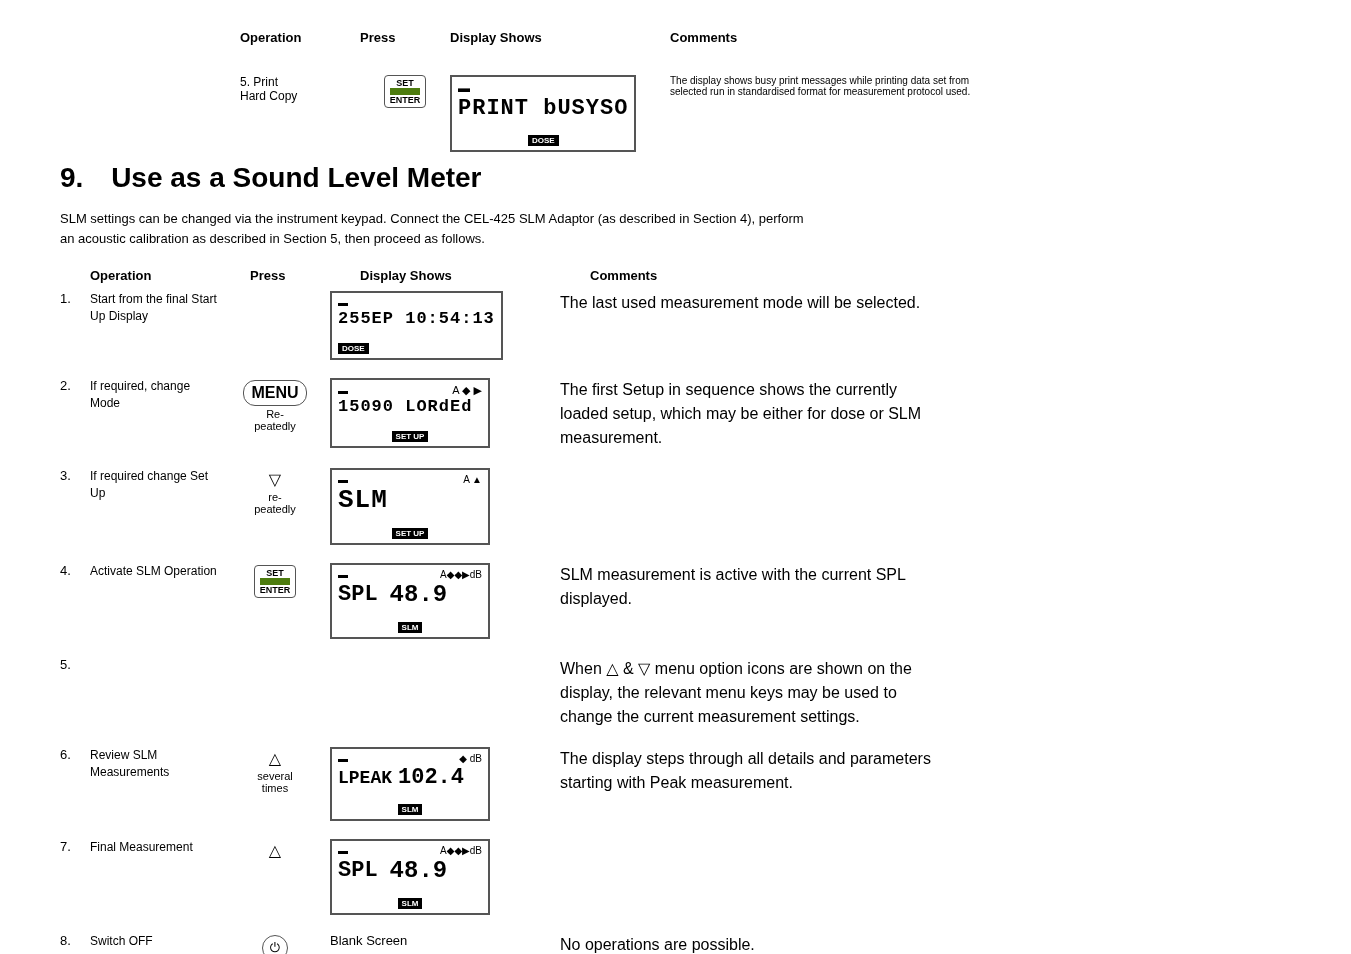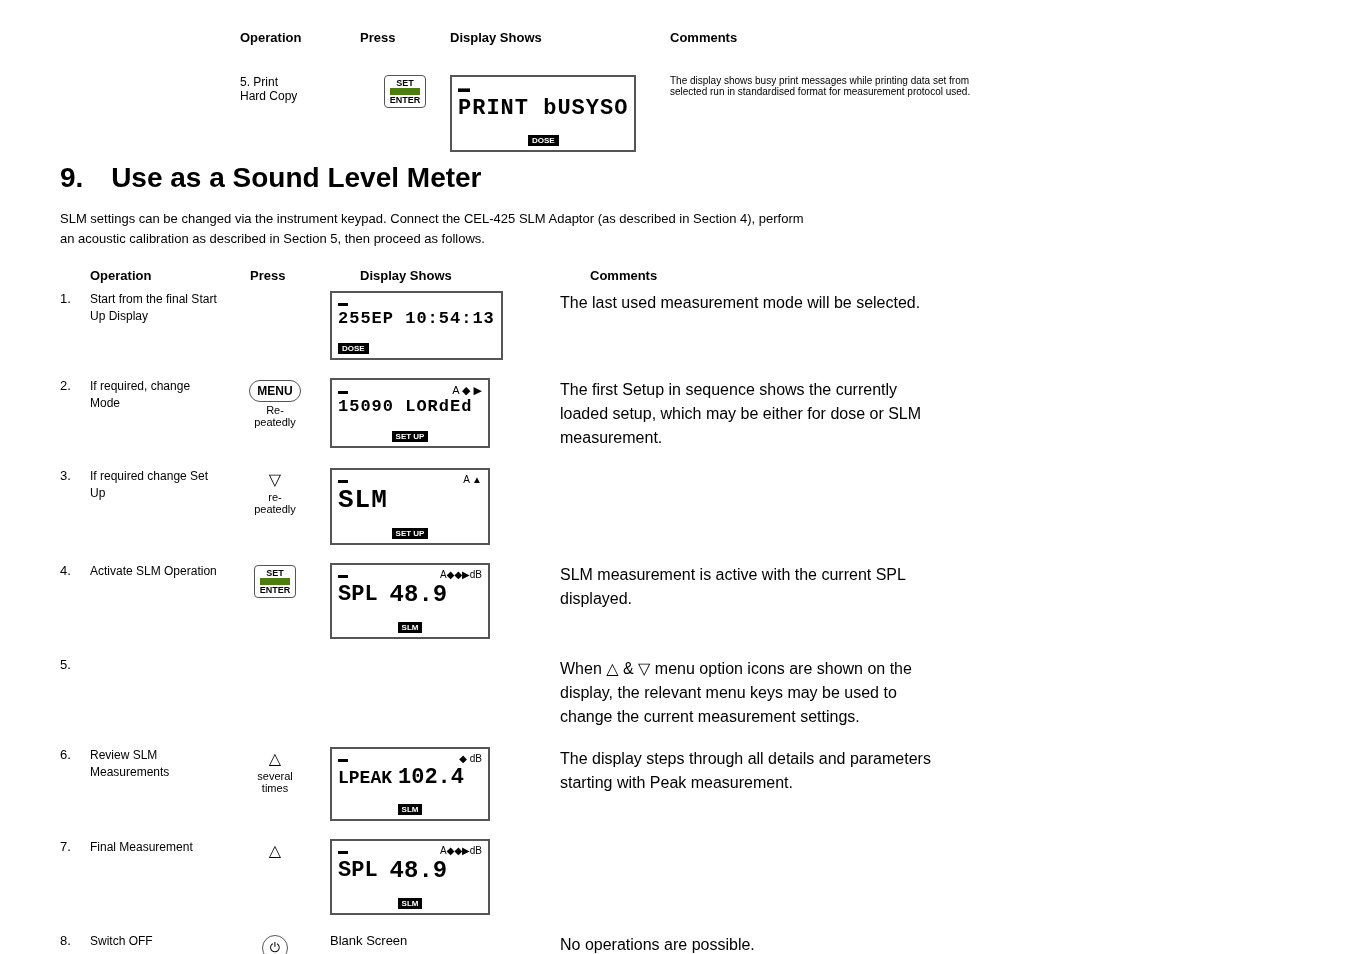--- a/index.html
+++ b/index.html
@@ -142,21 +142,21 @@
     .btn-set-enter .btn-bottom {
       font-size: 9px;
       font-weight: bold;
       display: block;
       border-top: 7px solid #4d7c0f;
     }
     .btn-round {
       border: 1px solid #555;
       border-radius: 12px;
       padding: 3px 7px;
-      font-size: 12px;
+      font-size: 16px;
       font-weight: bold;
       display: inline-block;
     }
     .btn-triangle {
       font-size: 16px;
       display: inline-block;
     }
     .btn-circle {
       border: 1.5px solid #555;
       border-radius: 50%;

